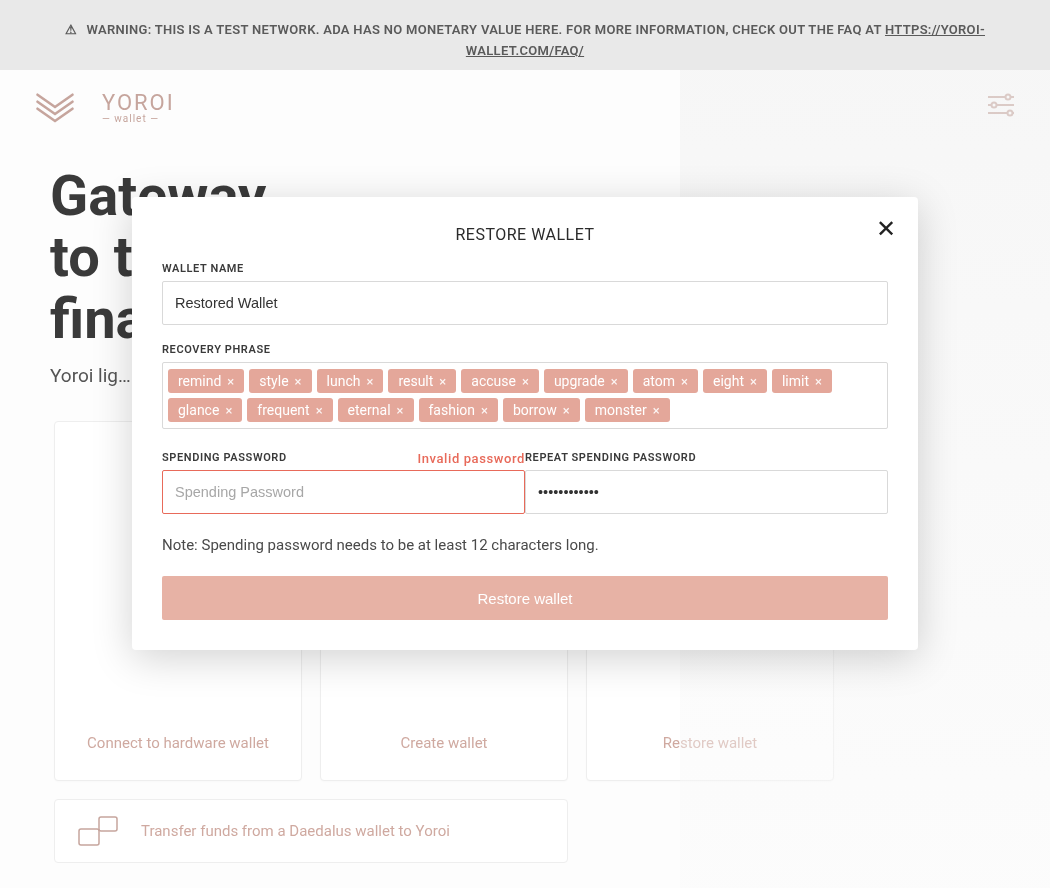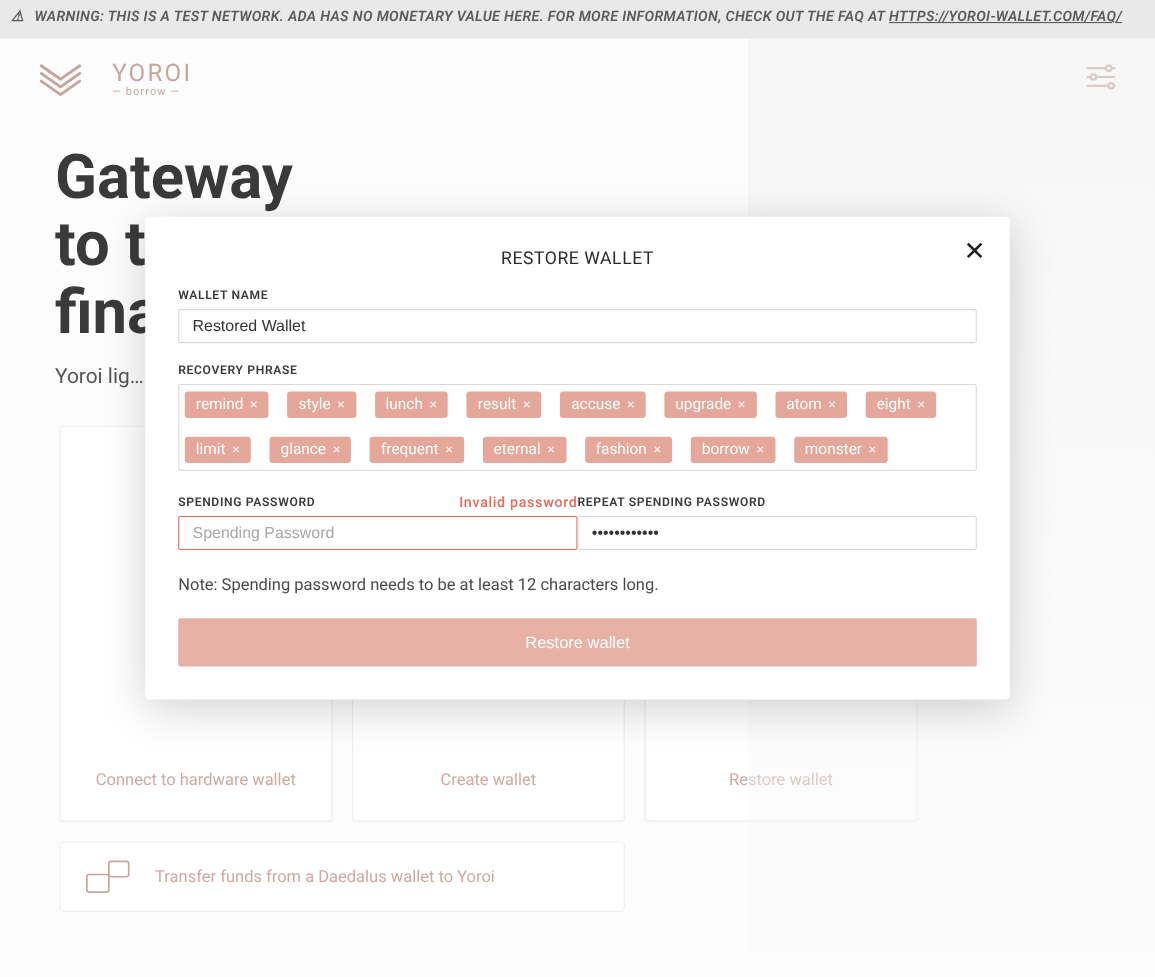--- a/index.html
+++ b/index.html
@@ -6,23 +6,23 @@
   html, body { width: 1050px; height: 888px; overflow: hidden; font-family: -apple-system, BlinkMacSystemFont, "Segoe UI", Roboto, sans-serif; }
   body { position: relative; background: #fdfdfd; }
 
   
   .warning-banner {
     background: #e9e9e9;
     color: #5a5a5a;
     font-size: 13px;
     font-weight: 600;
     letter-spacing: 0.3px;
-    padding: 6px 10px 8px;
+    text-align: center;
+    padding: 20px 10px 8px;
     line-height: 1.6;
-    font-style: italic;
   }
   .warning-banner .warn-icon { margin-right: 6px; }
   .warning-banner a { color: #5a5a5a; text-decoration: underline; }
 
   
   .page-bg {
     position: relative;
     height: calc(100% - 52px);
   }
   .page-bg::after {
@@ -134,36 +134,36 @@
     display: block;
   }
   .field-error {
     float: right;
     font-size: 13px;
     font-weight: 500;
     color: #e86a5a;
   }
   .modal input[type=text], .modal input[type=password] {
     width: 100%;
-    height: 31px;
+    height: 44px;
     border: 1px solid #d9d9d9;
     border-radius: 2px;
     padding: 0 12px;
     font-size: 14.5px;
     color: #333;
     outline: none;
   }
   .modal input::placeholder { color: #a7a7a7; }
   .phrase-box {
     border: 1px solid #d9d9d9;
     border-radius: 2px;
     padding: 6px 5px;
     display: flex;
     flex-wrap: wrap;
-    gap: 17px;
+    gap: 5px;
   }
   .chip {
     background: #e4a79a;
     color: #fff;
     font-size: 14px;
     padding: 4px 10px;
     border-radius: 3px;
     display: inline-flex;
     align-items: center;
     gap: 6px;
@@ -204,21 +204,21 @@
 </div>
 
 <div class="page-bg">
   <div class="topbar">
     <div class="logo">
       <svg class="logo-mark" viewBox="0 0 48 48">
         <path d="M4 10 L24 24 L44 10 M4 18 L24 32 L44 18 M4 26 L24 40 L44 26" stroke="#c6a59d" stroke-width="3" fill="none" stroke-linecap="round"></path>
       </svg>
       <div>
         <div class="logo-text">YOROI</div>
-        <div class="logo-sub">— borrow —</div>
+        <div class="logo-sub">— wallet —</div>
       </div>
     </div>
     <button class="menu-btn" style="background:none;border:none;cursor:pointer;">
       <svg viewBox="0 0 30 30">
         <g stroke="#c6a59d" stroke-width="2" fill="none">
           <line x1="2" y1="7" x2="28" y2="7"></line>
             <circle cx="22" cy="7" r="2.5" fill="#fff"></circle>
           <line x1="2" y1="15" x2="28" y2="15"></line>
             <circle cx="8" cy="15" r="2.5" fill="#fff"></circle>
           <line x1="2" y1="23" x2="28" y2="23"></line>

